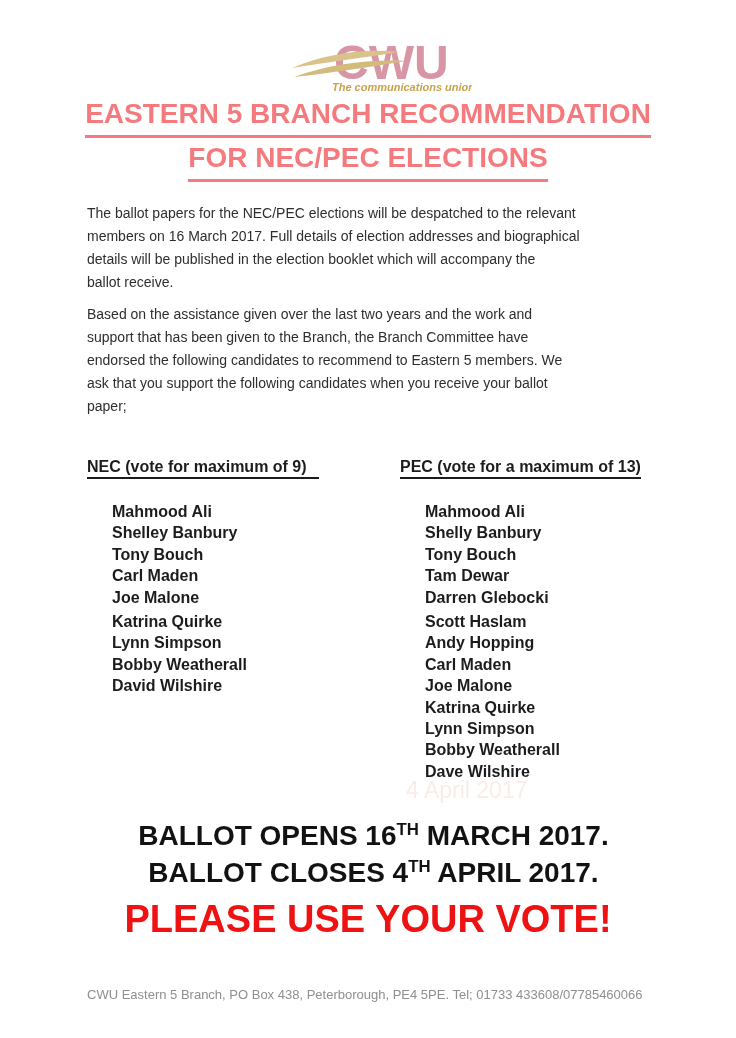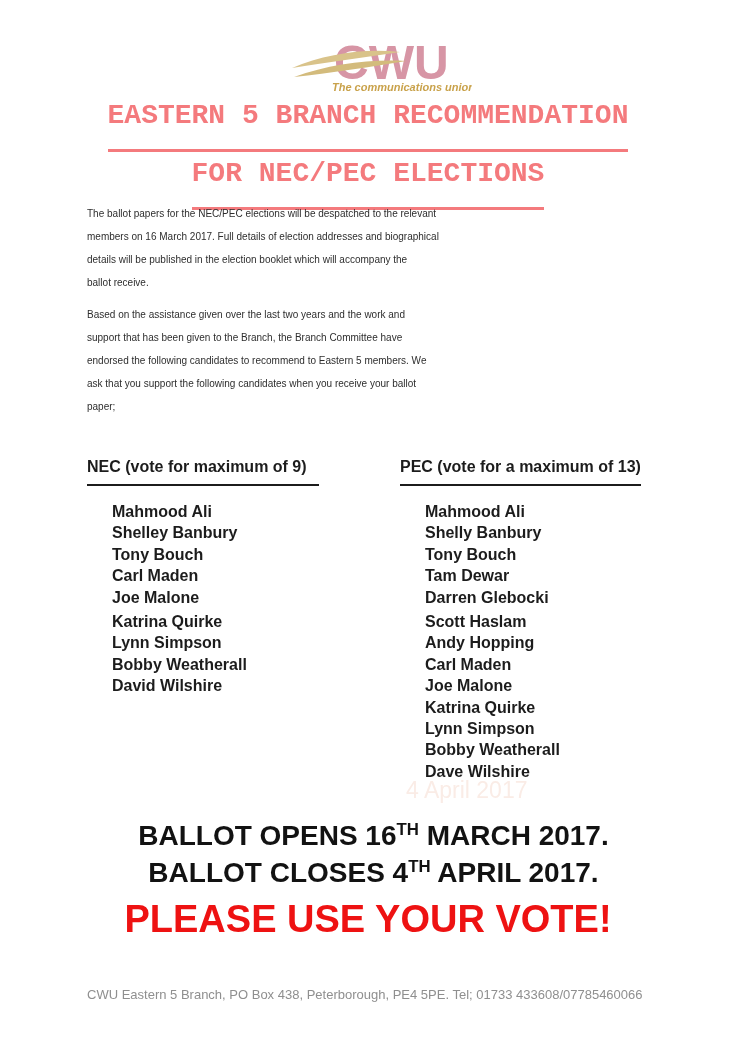--- a/index.html
+++ b/index.html
@@ -21,41 +21,40 @@
     position: absolute; top: 94px; left: 0; right: 0;
     text-align: center;
     color: #F47A7D;
     font-weight: bold;
     font-size: 28px;
     line-height: 40px;
   }
   .title-line span {
     display: inline-block;
     border-bottom: 3px solid #F47A7D;
-    padding-bottom: 13px;
-    font-family: Liberation Mono, monospace;
+    padding-bottom: 1px;
   }
 
   
-  .para { position: absolute; left: 87px; font-size: 10px; line-height: 23px; color: #2e2e2e; }
+  .para { position: absolute; left: 87px; font-size: 14px; line-height: 23px; color: #2e2e2e; }
   .para-1 { top: 202px; }
   .para-2 { top: 303px; }
   .para-line { white-space: nowrap; }
 
   
   .col-header {
     position: absolute; top: 458px;
     font-size: 16px; font-weight: bold; color: #1c1c1c;
   }
   .col-header-nec { left: 87px; }
   .col-header-pec { left: 400px; }
   .col-header .hdr-text {
     display: inline-block;
     border-bottom: 2px solid #1c1c1c;
-    padding-bottom: 8px;
+    padding-bottom: 1px;
   }
   .col-header-nec .hdr-text { padding-right: 12px; }
 
   
   .candidates { position: absolute; top: 501px; font-size: 16px; font-weight: bold; color: #1c1c1c; }
   .candidates-nec { left: 87px; }
   .candidates-pec { left: 400px; }
   .candidate { line-height: 21.4px; white-space: nowrap; margin-left: 25px; }
   .candidate:nth-child(6) { margin-top: 3px; }
 

